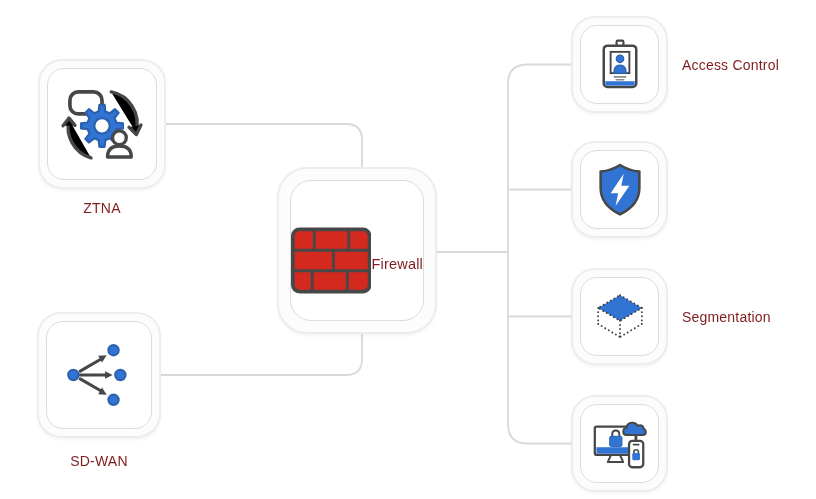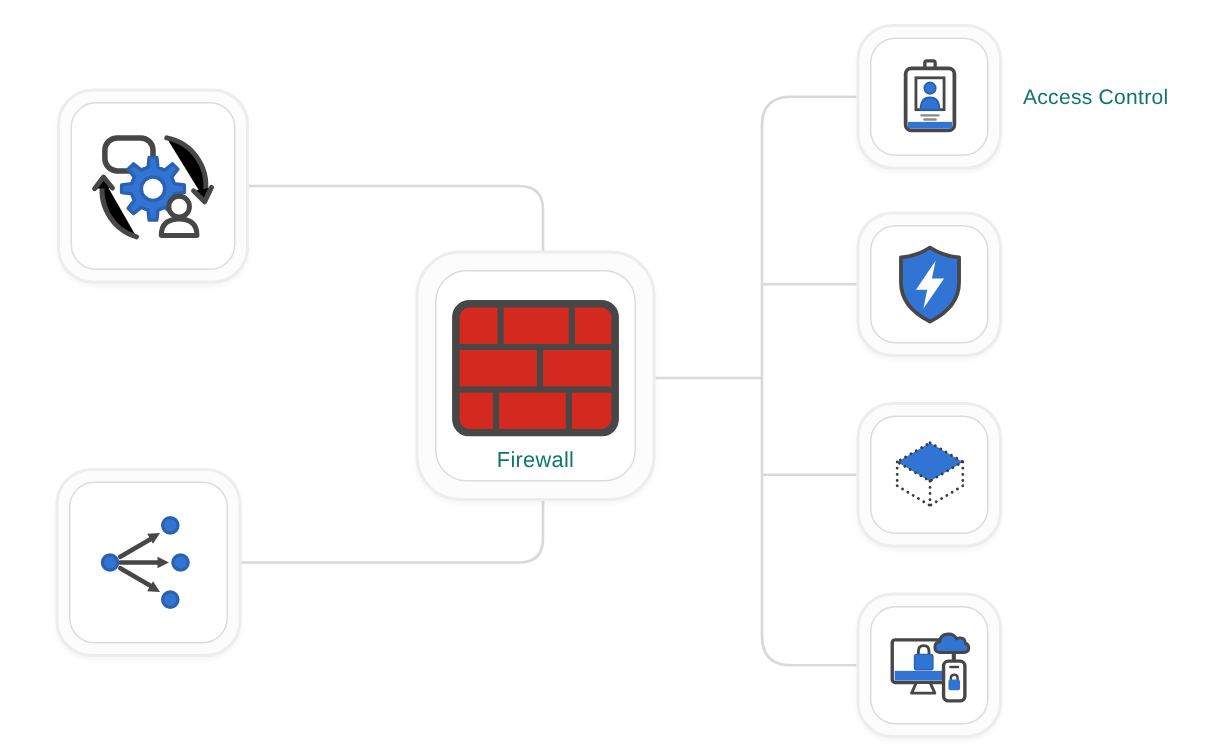--- a/index.html
+++ b/index.html
@@ -20,32 +20,32 @@
     position:absolute; inset:7px; background:#fff;
     border:1.5px solid #dcdcdc; border-radius:17px;
     display:flex; align-items:center; justify-content:center;
     box-sizing:border-box;
   }
   
   .t-ztna  { left:38px;  top:59px;  width:128px; height:130px; }
   .t-sdwan { left:37px;  top:312px; width:124px; height:126px; }
   
   .t-fw { left:277px; top:167px; width:160px; height:167px; border-radius:30px; }
-  .t-fw .tin { inset:11px; border-radius:21px; flex-direction:column; justify-content:flex-start; padding-top:19px; }
+  .t-fw .tin { inset:11px; border-radius:21px; flex-direction:row; justify-content:flex-start; padding-top:19px; }
   
   .t-right { left:571px; width:97px; height:97px; }
   .t-ac  { top:16px; }
   .t-tp  { top:141px; }
   .t-seg { top:268px; }
   .t-cl  { top:395px; }
 
   
   .lbl {
     position:absolute; font-size:14px; font-weight:500;
-    letter-spacing:.2px; color:#0f766e;
+    letter-spacing:.2px; color:#7f1d1d;
   }
   .lbl-under { text-align:center; }
   .l-ztna  { left:38px; top:200px; width:128px; }
   .l-sdwan { left:37px; top:453px; width:124px; }
   .l-fw    { position:static; margin-top:8px; font-size:14.5px; }
   .lbl-side { left:682px; width:100px; line-height:19px; transform:translateY(-50%); }
   .l-ac  { top:65px; }
   .l-tp  { top:190px; }
   .l-seg { top:317px; }
   .l-cl  { top:444px; }
@@ -75,20 +75,21 @@
         <path d="M 58 13 A 35 35 0 0 1 85 57" stroke="#474747" stroke-width="3.6" stroke-linecap="round"></path>
         <path d="M 77.5 51.5 L 85.5 59.5 L 90.5 49" stroke="#474747" stroke-width="3.6" stroke-linecap="round" stroke-linejoin="round"></path>
         <rect x="13" y="13" width="35" height="24" rx="9" fill="#ffffff" stroke="#474747" stroke-width="4"></rect>
         <path d="M 63.6 46.4 L 70.8 47.2 L 70.8 52.8 L 63.6 53.6 L 61.6 58.5 L 66.1 64.2 L 62.2 68.1 L 56.5 63.6 L 51.6 65.6 L 50.8 72.8 L 45.2 72.8 L 44.4 65.6 L 39.5 63.6 L 33.8 68.1 L 29.9 64.2 L 34.4 58.5 L 32.4 53.6 L 25.2 52.8 L 25.2 47.2 L 32.4 46.4 L 34.4 41.5 L 29.9 35.8 L 33.8 31.9 L 39.5 36.4 L 44.4 34.4 L 45.2 27.2 L 50.8 27.2 L 51.6 34.4 L 56.5 36.4 L 62.2 31.9 L 66.1 35.8 L 61.6 41.5 Z" fill="#3274d4" stroke="#2b62b0" stroke-width="2.5" stroke-linejoin="round"></path>
         <circle cx="48" cy="50" r="8.5" fill="#ffffff" stroke="#2b62b0" stroke-width="2.5"></circle>
         <circle cx="67" cy="63" r="7.5" fill="#ffffff" stroke="#474747" stroke-width="3.6"></circle>
         <path d="M 54 84 Q 54 72 67 72 Q 80 72 80 84 Z" fill="#ffffff" stroke="#474747" stroke-width="3.6" stroke-linejoin="round"></path>
       </svg>
     </div>
   </div>
+  <div class="lbl lbl-under l-ztna">ZTNA</div>
 
   <div class="tile t-sdwan">
     <div class="tin icon-wrap">
       <svg width="82" height="82" viewBox="0 0 96 96">
         <g stroke="#474747" stroke-width="3.6" stroke-linecap="round">
           <path d="M 26 43.5 L 49.5 29.8"></path>
           <path d="M 26 48 L 55.5 48"></path>
           <path d="M 26 52.5 L 49.5 66.2"></path>
         </g>
         <g fill="#474747">
@@ -98,20 +99,21 @@
         </g>
         <g fill="#3274d4" stroke="#2b62b0" stroke-width="2.5">
           <circle cx="18" cy="48" r="6"></circle>
           <circle cx="65" cy="19" r="6"></circle>
           <circle cx="73" cy="48" r="6"></circle>
           <circle cx="65" cy="77" r="6"></circle>
         </g>
       </svg>
     </div>
   </div>
+  <div class="lbl lbl-under l-sdwan">SD-WAN</div>
 
   <div class="tile t-fw">
     <div class="tin">
       <svg width="112" height="91" viewBox="0 0 110 90">
         <rect x="2.5" y="2.5" width="105" height="85" rx="9" fill="#d4291f" stroke="#474747" stroke-width="5"></rect>
         <g stroke="#474747" stroke-width="4">
           <path d="M 3 31 H 107"></path>
           <path d="M 3 59 H 107"></path>
           <path d="M 32 3 V 31"></path>
           <path d="M 79 3 V 31"></path>
@@ -158,20 +160,21 @@
         <g fill="none" stroke="#3d3d3d" stroke-width="3" stroke-dasharray="0.1 6.5" stroke-linecap="round">
           <path d="M 13 33.5 V 59"></path>
           <path d="M 83 33.5 V 59"></path>
           <path d="M 48 54 V 80"></path>
           <path d="M 13 59 L 48 80"></path>
           <path d="M 83 59 L 48 80"></path>
         </g>
       </svg>
     </div>
   </div>
+  <div class="lbl lbl-side l-seg">Segmentation</div>
 
   <div class="tile t-right t-cl">
     <div class="tin icon-wrap">
       <svg width="62" height="62" viewBox="0 0 96 96">
         <rect x="9" y="21" width="64" height="44" rx="3" fill="#ffffff" stroke="#474747" stroke-width="3.5"></rect>
         <rect x="11.5" y="53" width="59" height="10" fill="#3274d4"></rect>
         <path d="M 34 65 L 48 65 L 53 76 L 29 76 Z" fill="#ffffff" stroke="#474747" stroke-width="3" stroke-linejoin="round"></path>
         <path d="M 36 37 V 33 Q 36 27 41.5 27 Q 47 27 47 33 V 37" fill="none" stroke="#474747" stroke-width="3"></path>
         <rect x="32" y="36" width="19" height="16" rx="2.5" fill="#3274d4" stroke="#2b62b0" stroke-width="1.5"></rect>
         <path d="M 58 34 Q 53 34 53 28.5 Q 53 23.5 58 23 Q 58.5 15.5 66.5 15 Q 73 14.7 75.5 20 Q 77 18.8 79.5 19 Q 84.5 19.4 84.5 24.5 Q 88 25.5 88 29.5 Q 88 34 83 34 Z" fill="#3274d4" stroke="#474747" stroke-width="3" stroke-linejoin="round"></path>

